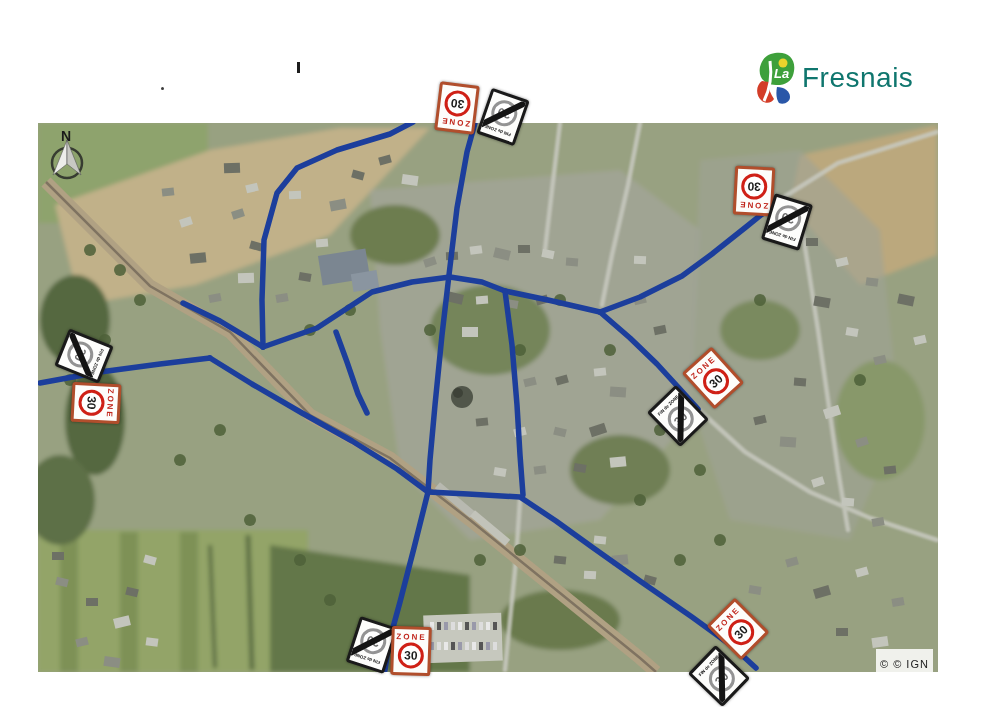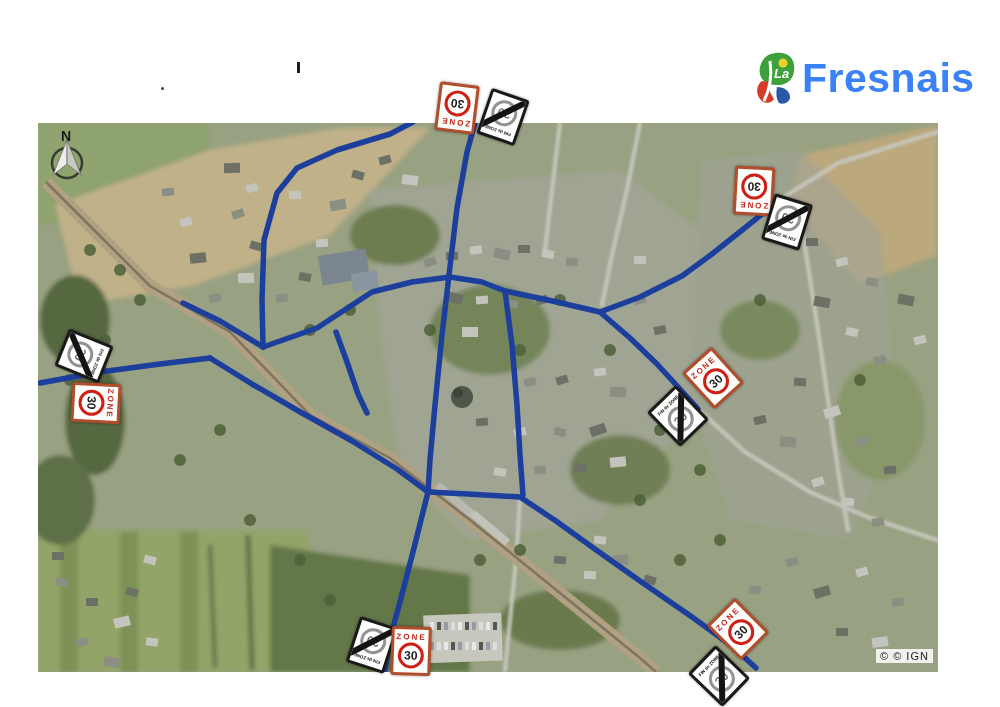--- a/index.html
+++ b/index.html
@@ -1,29 +1,29 @@
 <!DOCTYPE html>
 <html><head>
 <meta charset="utf-8">
 <style>
   html,body{margin:0;padding:0}
   body{width:1000px;height:707px;position:relative;background:#ffffff;
        font-family:"Liberation Sans",sans-serif;overflow:hidden}
 
   
   .logo{position:absolute;left:750px;top:50px;display:flex;align-items:center}
-  .logo-name{font-size:41px;color:#3b82f6;letter-spacing:.5px;line-height:54px;margin-left:2px;font-weight:700}
+  .logo-name{font-size:28px;color:#0f766e;letter-spacing:.5px;line-height:54px;margin-left:2px;font-weight:400}
 
   
   .artifact-tick{position:absolute;left:297px;top:62px;width:3px;height:11px;background:#1d1d1d}
   .artifact-dot{position:absolute;left:161px;top:87px;width:3px;height:3px;background:#3c3c3c;border-radius:50%}
 
   
   .map{position:absolute;left:38px;top:123px;width:900px;height:549px;overflow:hidden;background:#98a181}
-  .attribution{position:absolute;left:876px;top:649px;padding:1px 4px;background:rgba(255,255,255,.85);
+  .attribution{position:absolute;left:876px;top:649px;padding:9px 4px;background:rgba(255,255,255,.85);
                font-size:11px;color:#222;letter-spacing:1px}
 
   
   .sign{position:absolute;width:40px;box-sizing:border-box;background:#fdfdfb;border-radius:3px;
         display:flex;flex-direction:column;align-items:center;padding:3px 2px 4px 2px;
         box-shadow:0 0 3px rgba(0,0,0,.45)}
   .sign.zone{border:3px solid #b14e2c}
   .sign.fin{border:3px solid #1a1a1a;overflow:hidden}
   .zone-word{font-weight:bold;font-size:8px;letter-spacing:2px;color:#c1271d;line-height:9px}
   .fin-word{font-weight:bold;font-size:8px;color:#111;white-space:nowrap;line-height:8px;

